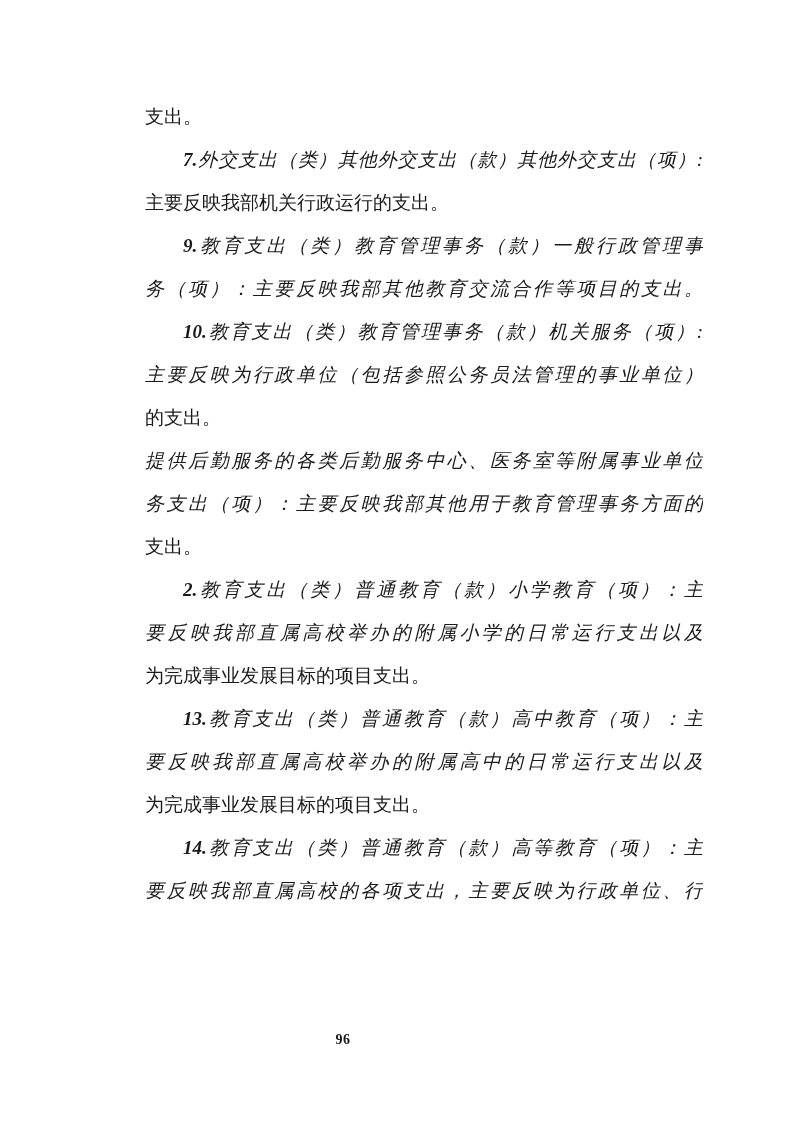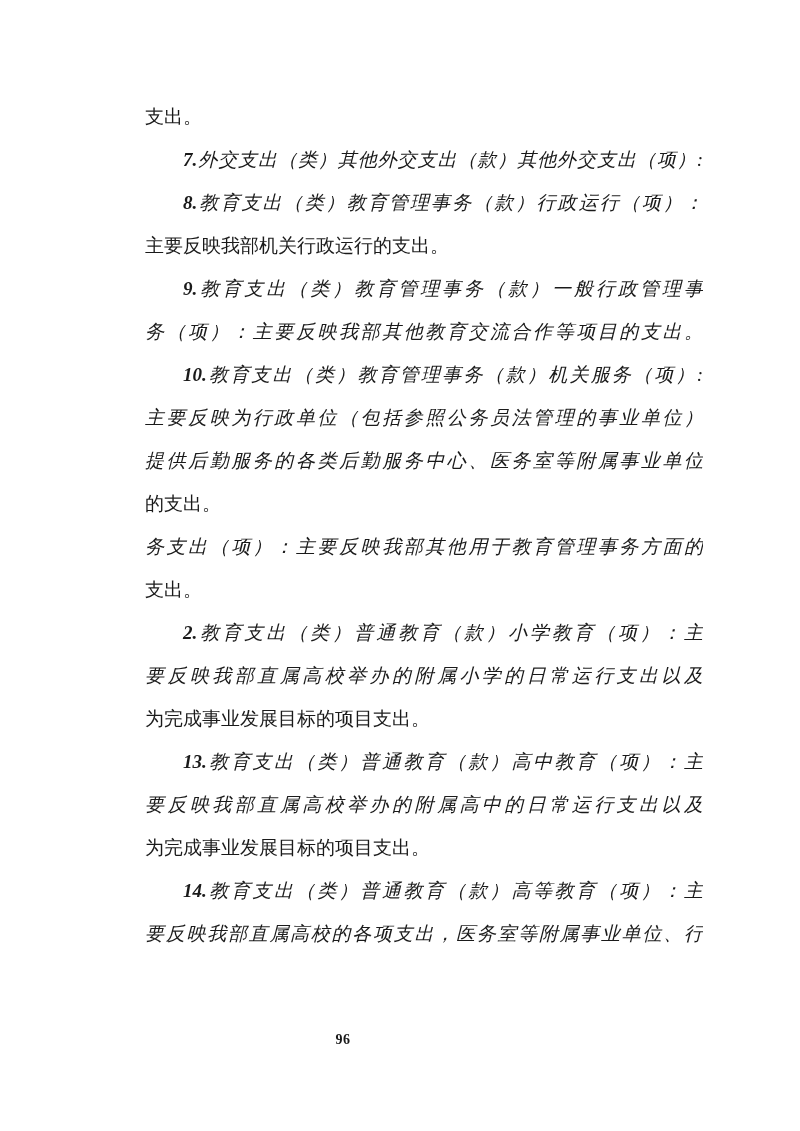--- a/index.html
+++ b/index.html
@@ -56,34 +56,33 @@
     letter-spacing: 0.5px;
   }
 </style>
 </head>
 <body>
 
 <div class="doc-page">
   <div class="text-block">
     <div class="ln"><span class="num"></span><span>支出。</span></div>
     <div class="ln j ind"><span class="num">7.</span><span>外交支出（类）其他外交支出（款）其他外交支出（项）:</span></div>
-    <div class="ln j ind"><span class="num">8.</span><span>教育支出（类）教育管理事务（款）行政运行（项）：</span></div>
     <div class="ln"><span class="num"></span><span>主要反映我部机关行政运行的支出。</span></div>
     <div class="ln j ind"><span class="num">9.</span><span>教育支出（类）教育管理事务（款）一般行政管理事</span></div>
     <div class="ln j"><span class="num"></span><span>务（项）：主要反映我部其他教育交流合作等项目的支出。</span></div>
     <div class="ln j ind"><span class="num">10.</span><span>教育支出（类）教育管理事务（款）机关服务（项）:</span></div>
     <div class="ln j"><span class="num"></span><span>主要反映为行政单位（包括参照公务员法管理的事业单位）</span></div>
+    <div class="ln"><span class="num"></span><span>的支出。</span></div>
     <div class="ln j"><span class="num"></span><span>提供后勤服务的各类后勤服务中心、医务室等附属事业单位</span></div>
-    <div class="ln"><span class="num"></span><span>的支出。</span></div>
     <div class="ln j"><span class="num"></span><span>务支出（项）：主要反映我部其他用于教育管理事务方面的</span></div>
     <div class="ln"><span class="num"></span><span>支出。</span></div>
     <div class="ln j ind"><span class="num">2.</span><span>教育支出（类）普通教育（款）小学教育（项）：主</span></div>
     <div class="ln j"><span class="num"></span><span>要反映我部直属高校举办的附属小学的日常运行支出以及</span></div>
     <div class="ln"><span class="num"></span><span>为完成事业发展目标的项目支出。</span></div>
     <div class="ln j ind"><span class="num">13.</span><span>教育支出（类）普通教育（款）高中教育（项）：主</span></div>
     <div class="ln j"><span class="num"></span><span>要反映我部直属高校举办的附属高中的日常运行支出以及</span></div>
     <div class="ln"><span class="num"></span><span>为完成事业发展目标的项目支出。</span></div>
     <div class="ln j ind"><span class="num">14.</span><span>教育支出（类）普通教育（款）高等教育（项）：主</span></div>
-    <div class="ln j"><span class="num"></span><span>要反映我部直属高校的各项支出，医务室等附属事业单位、行</span></div>
+    <div class="ln j"><span class="num"></span><span>要反映我部直属高校的各项支出，主要反映为行政单位、行</span></div>
   </div>
 
   <div class="page-number">96</div>
 </div>
 
 </body></html>

